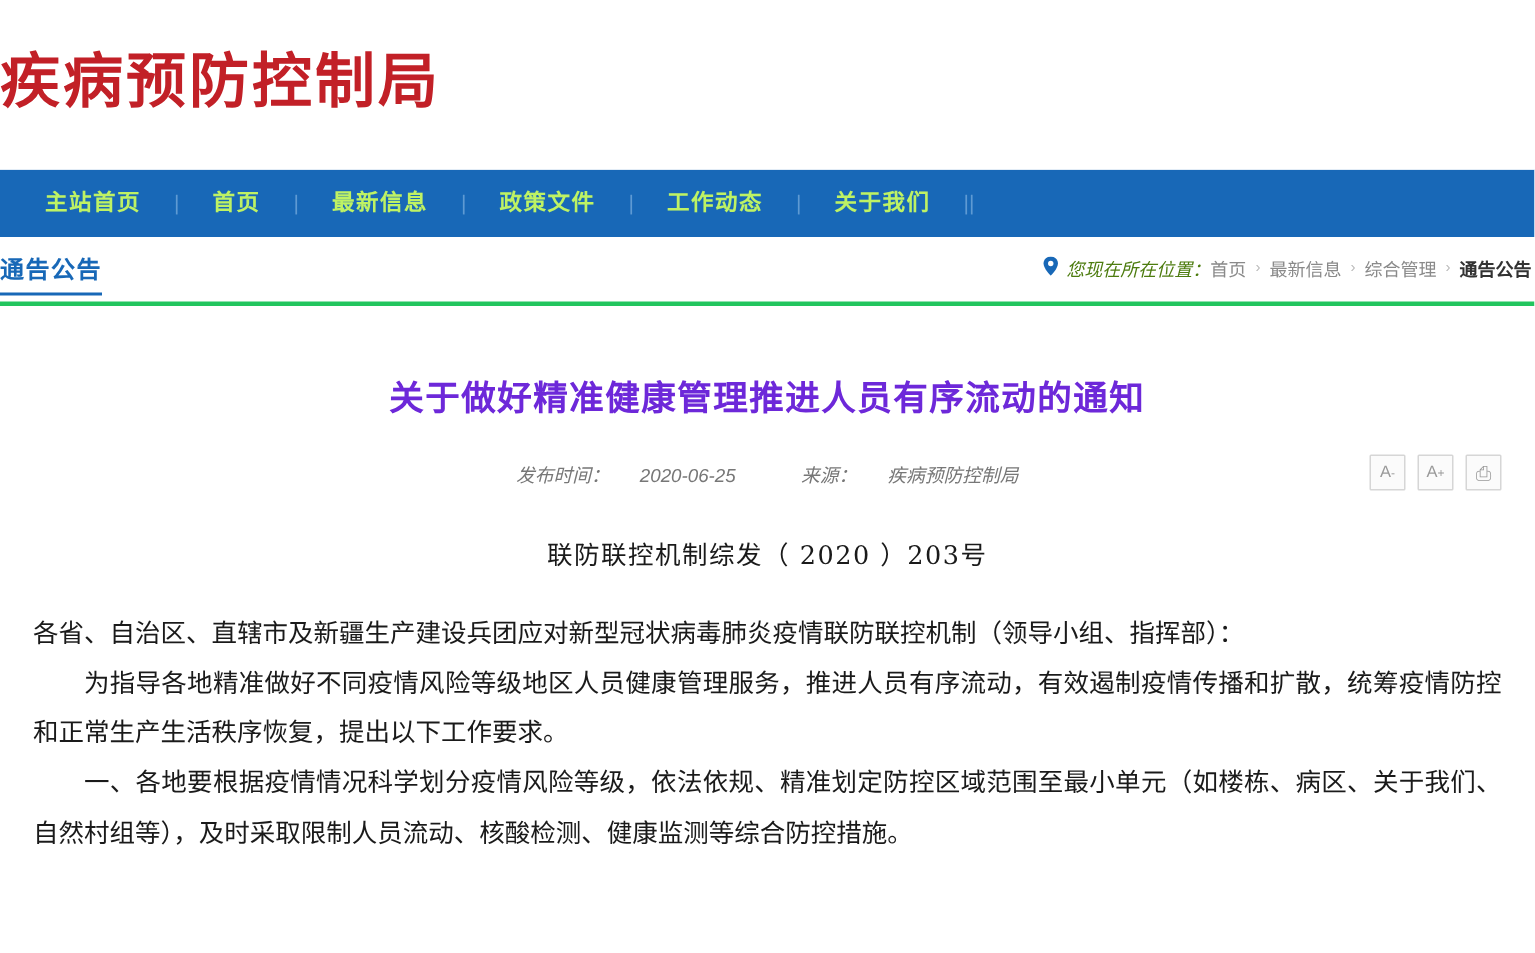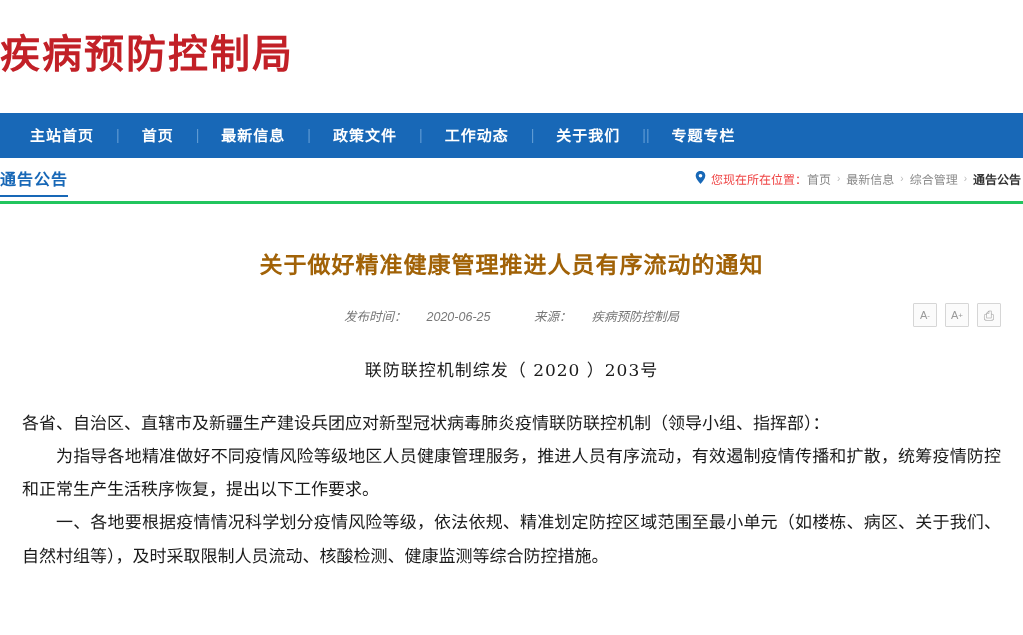--- a/index.html
+++ b/index.html
@@ -39,21 +39,21 @@
   .main-nav {
     height: 45px;
     background: #1868b7;
     display: flex;
     align-items: center;
     justify-content: flex-start;
     padding-left: 8px;
     box-sizing: border-box;
   }
   .nav-item {
-    color: #ffffff;
+    color: #bef264;
     font-size: 15px;
     font-weight: bold;
     padding: 0 22px;
     line-height: 45px;
     white-space: nowrap;
     cursor: pointer;
     letter-spacing: 1px;
   }
   .nav-sep {
     color: #5e9ad3;
@@ -91,33 +91,33 @@
     display: flex;
     align-items: center;
     white-space: nowrap;
   }
   .crumb-pin {
     display: inline-block;
     margin-right: 5px;
     line-height: 1;
     color: #1868b7;
   }
-  .crumb-label { color: #ef4444; }
+  .crumb-label { color: #4d7c0f; font-style: italic; }
   .crumb-link { color: #8a8a8a; cursor: pointer; }
   .crumb-arrow { color: #bbb; margin: 0 6px; font-size: 10px; }
   .crumb-current { color: #333; font-weight: bold; }
 
   
   .article-wrap {
     padding: 0 22px;
     box-sizing: border-box;
   }
   .article-title {
     text-align: center;
-    color: #a16207;
+    color: #6d28d9;
     font-size: 23px;
     font-weight: bold;
     margin-top: 42px;
     letter-spacing: 1px;
     font-family: "DejaVu Sans", "Liberation Sans", sans-serif;
   }
   .article-meta {
     margin-top: 26px;
     text-align: center;
     font-size: 12.5px;
@@ -186,21 +186,20 @@
   <div class="nav-sep">|</div>
   <div class="nav-item">最新信息</div>
   <div class="nav-sep">|</div>
   <div class="nav-item">政策文件</div>
   <div class="nav-sep">|</div>
   <div class="nav-item">工作动态</div>
   <div class="nav-sep">|</div>
   <div class="nav-item">关于我们</div>
   <div class="nav-sep">|</div>
   <div class="nav-sep">|</div>
-  <div class="nav-item">专题专栏</div>
 </div>
 
 <div class="crumb-row">
   <div class="section-title">通告公告</div>
   <div class="crumb-right">
     <span class="crumb-pin">
       <svg width="11" height="13" viewBox="0 0 11 13" aria-hidden="true">
         <path d="M5.5 0C2.8 0 0.7 2.1 0.7 4.7c0 3.5 4.8 8.1 4.8 8.1s4.8-4.6 4.8-8.1C10.3 2.1 8.2 0 5.5 0z" fill="#1868b7"></path>
         <circle cx="5.5" cy="4.7" r="1.8" fill="#ffffff"></circle>
       </svg>

